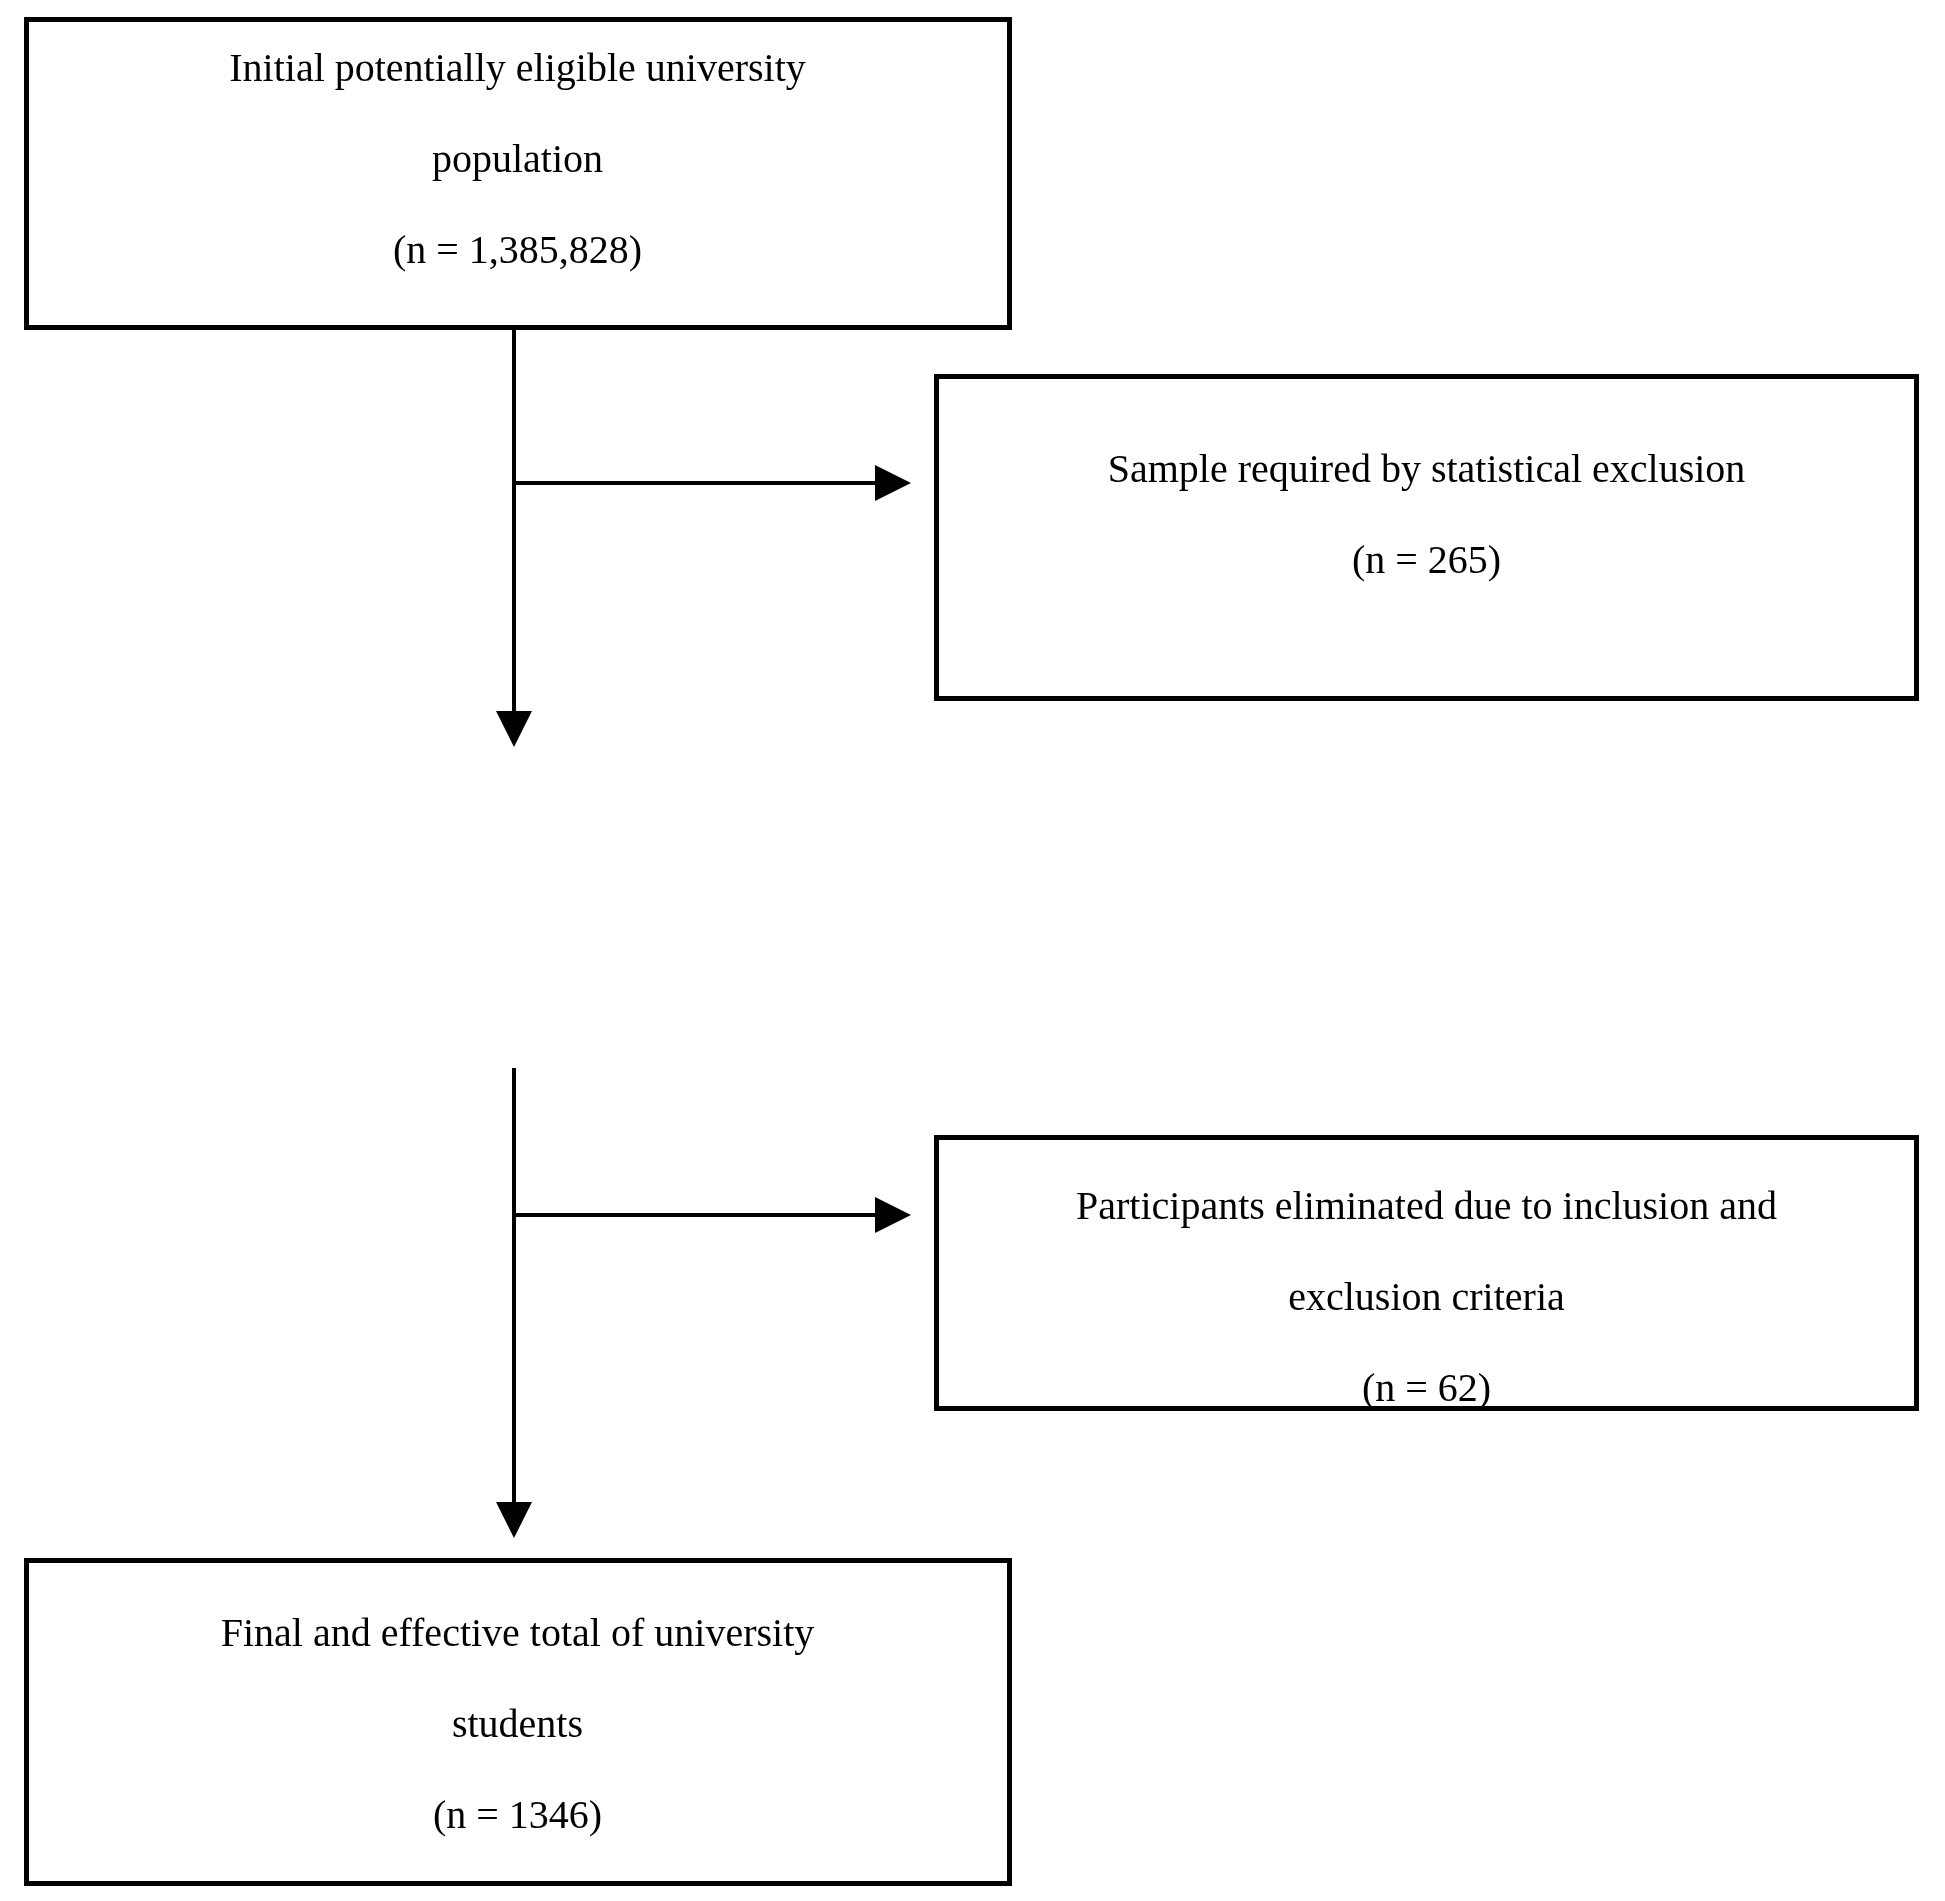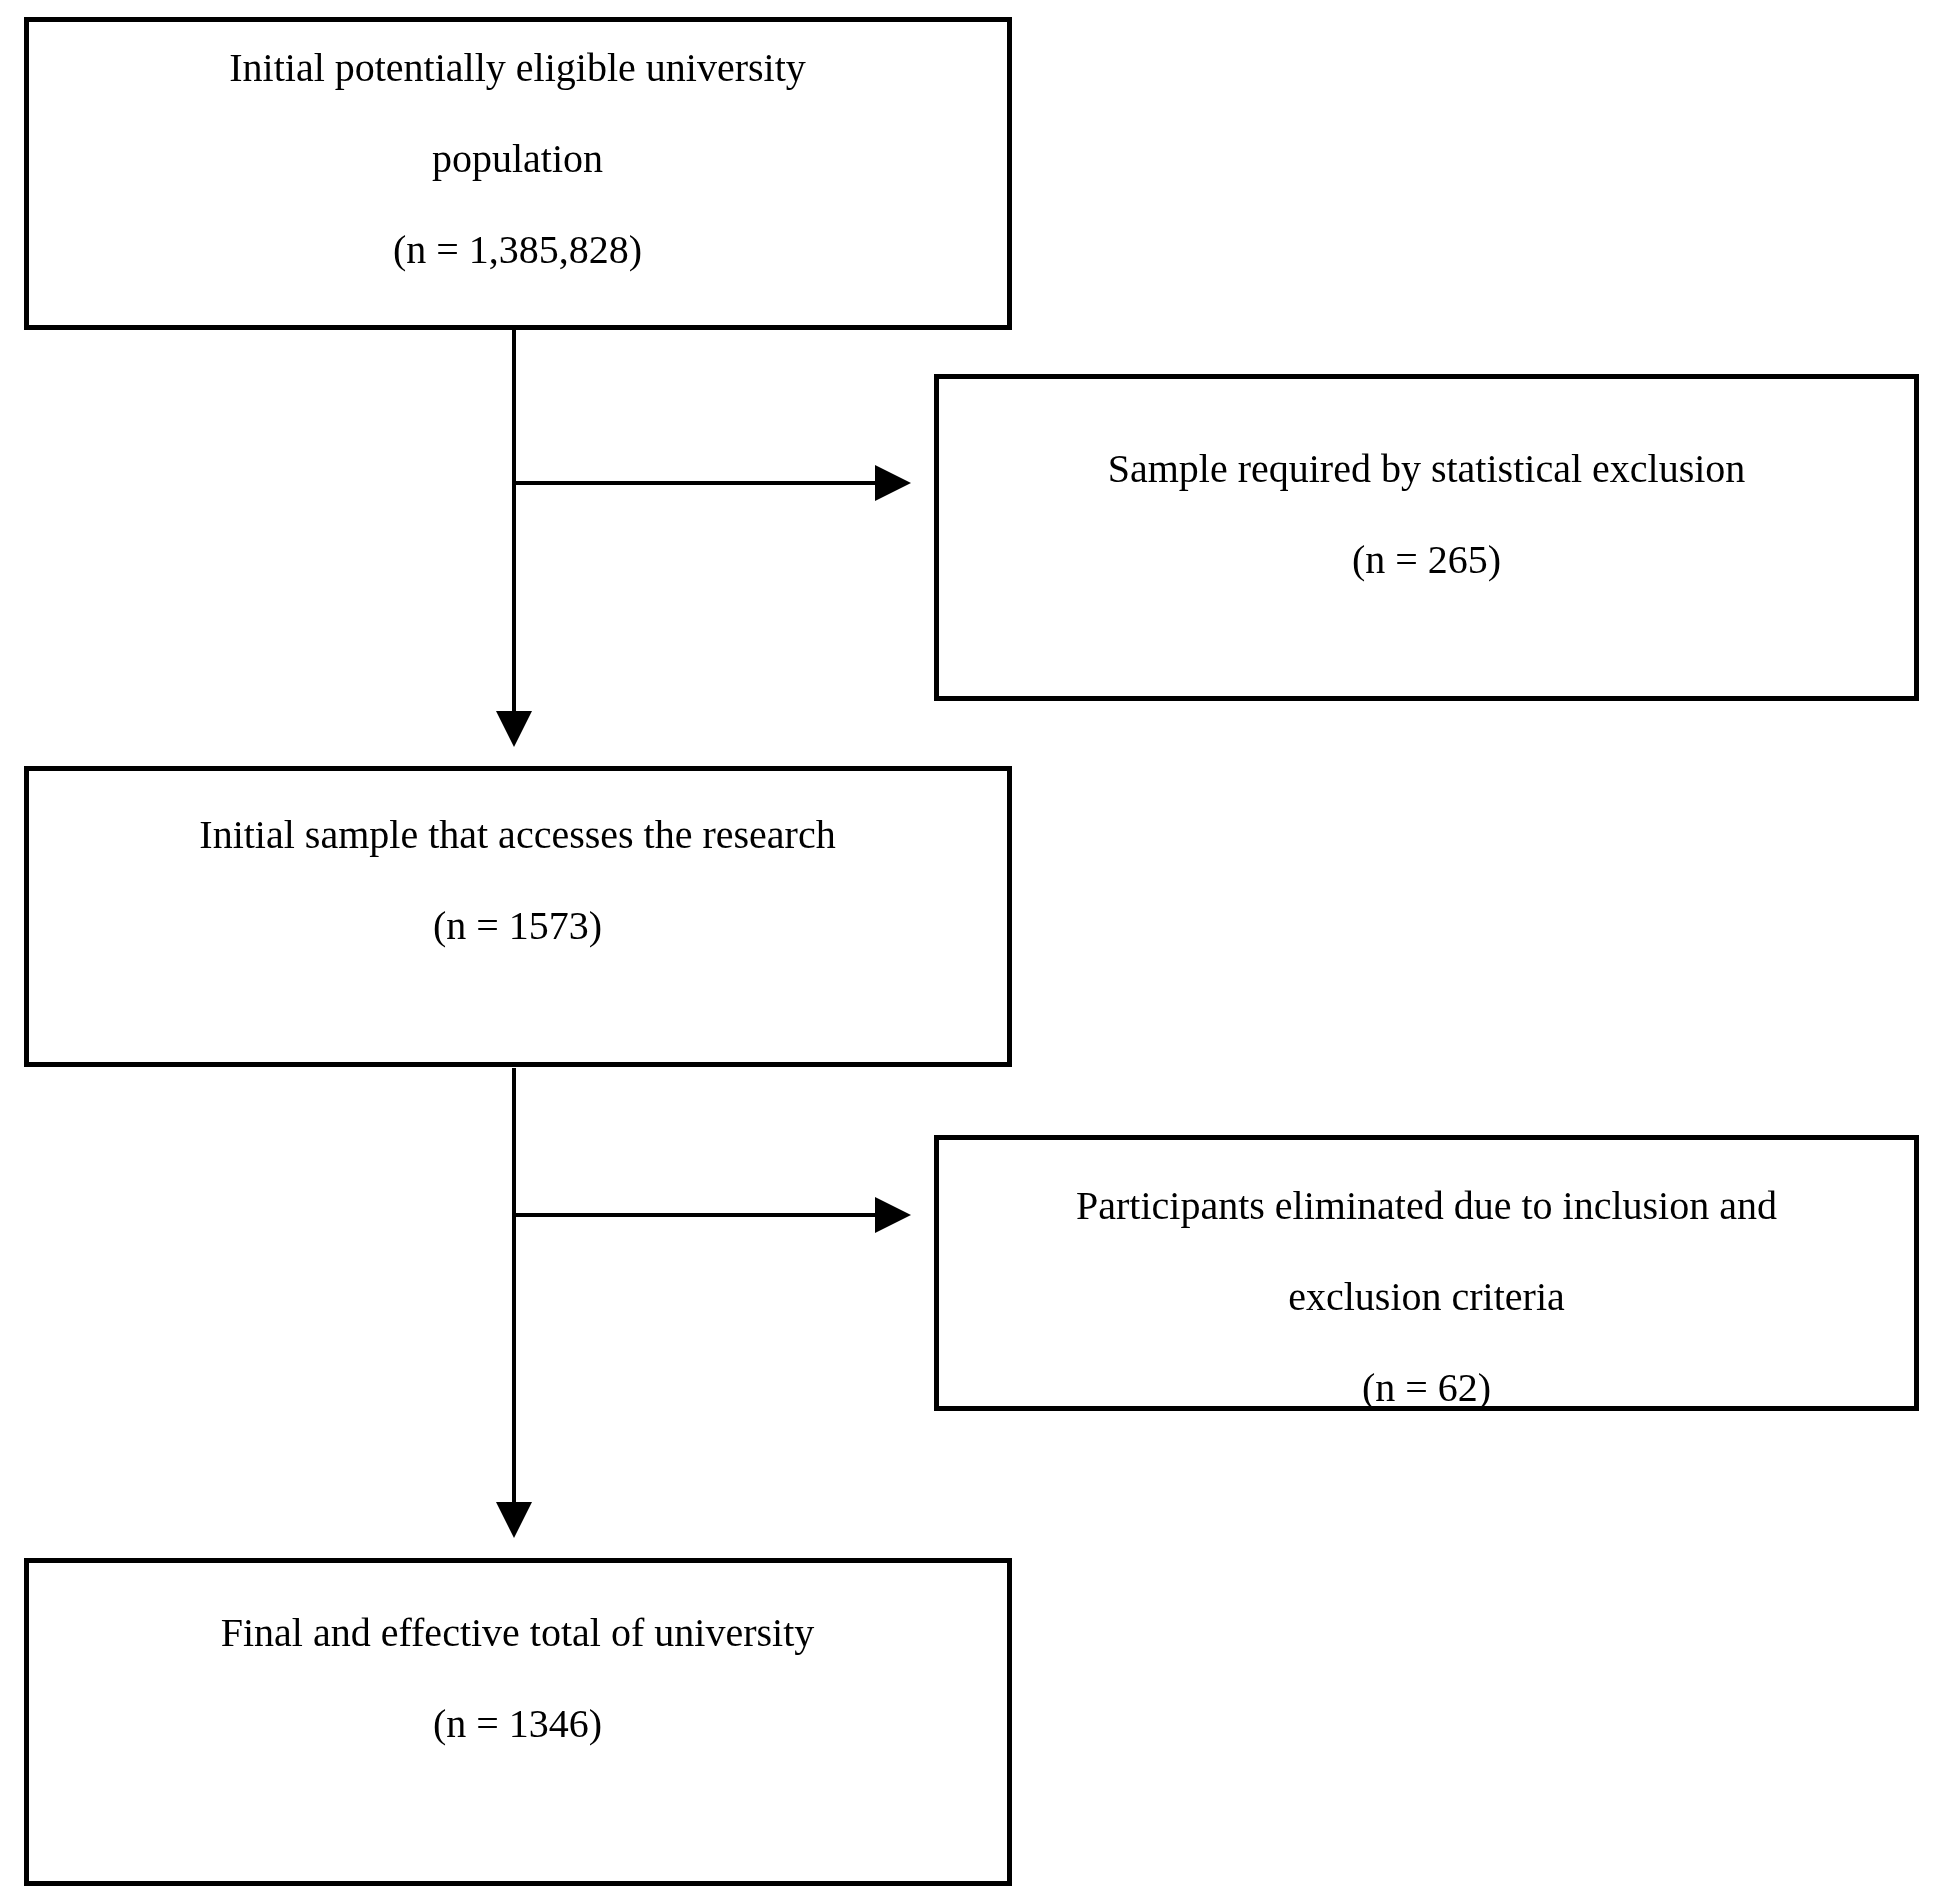--- a/index.html
+++ b/index.html
@@ -72,33 +72,30 @@
     <span class="line">Initial potentially eligible university</span>
     <span class="line">population</span>
     <span class="line">(n = 1,385,828)</span>
   </div>
 
   <div class="fbox" id="box-sample-required">
     <span class="line">Sample required by statistical exclusion</span>
     <span class="line">(n = 265)</span>
   </div>
 
-  <div class="fbox" id="box-initial-sample">
-    <span class="line">Initial sample that accesses the research</span>
-    <span class="line">(n = 1573)</span>
-  </div>
 
   <div class="fbox" id="box-participants-elim">
     <span class="line">Participants eliminated due to inclusion and</span>
     <span class="line">exclusion criteria</span>
     <span class="line">(n = 62)</span>
   </div>
 
   <div class="fbox" id="box-final-total">
     <span class="line">Final and effective total of university</span>
+    <span class="line">students</span>
     <span class="line">(n = 1346)</span>
   </div>
 
   <div class="vline" id="vline-1"></div>
   <div class="head-down" id="head-down-1"></div>
   <div class="hline" id="hline-1"></div>
   <div class="head-right" id="head-right-1"></div>
 
   <div class="vline" id="vline-2"></div>
   <div class="head-down" id="head-down-2"></div>

